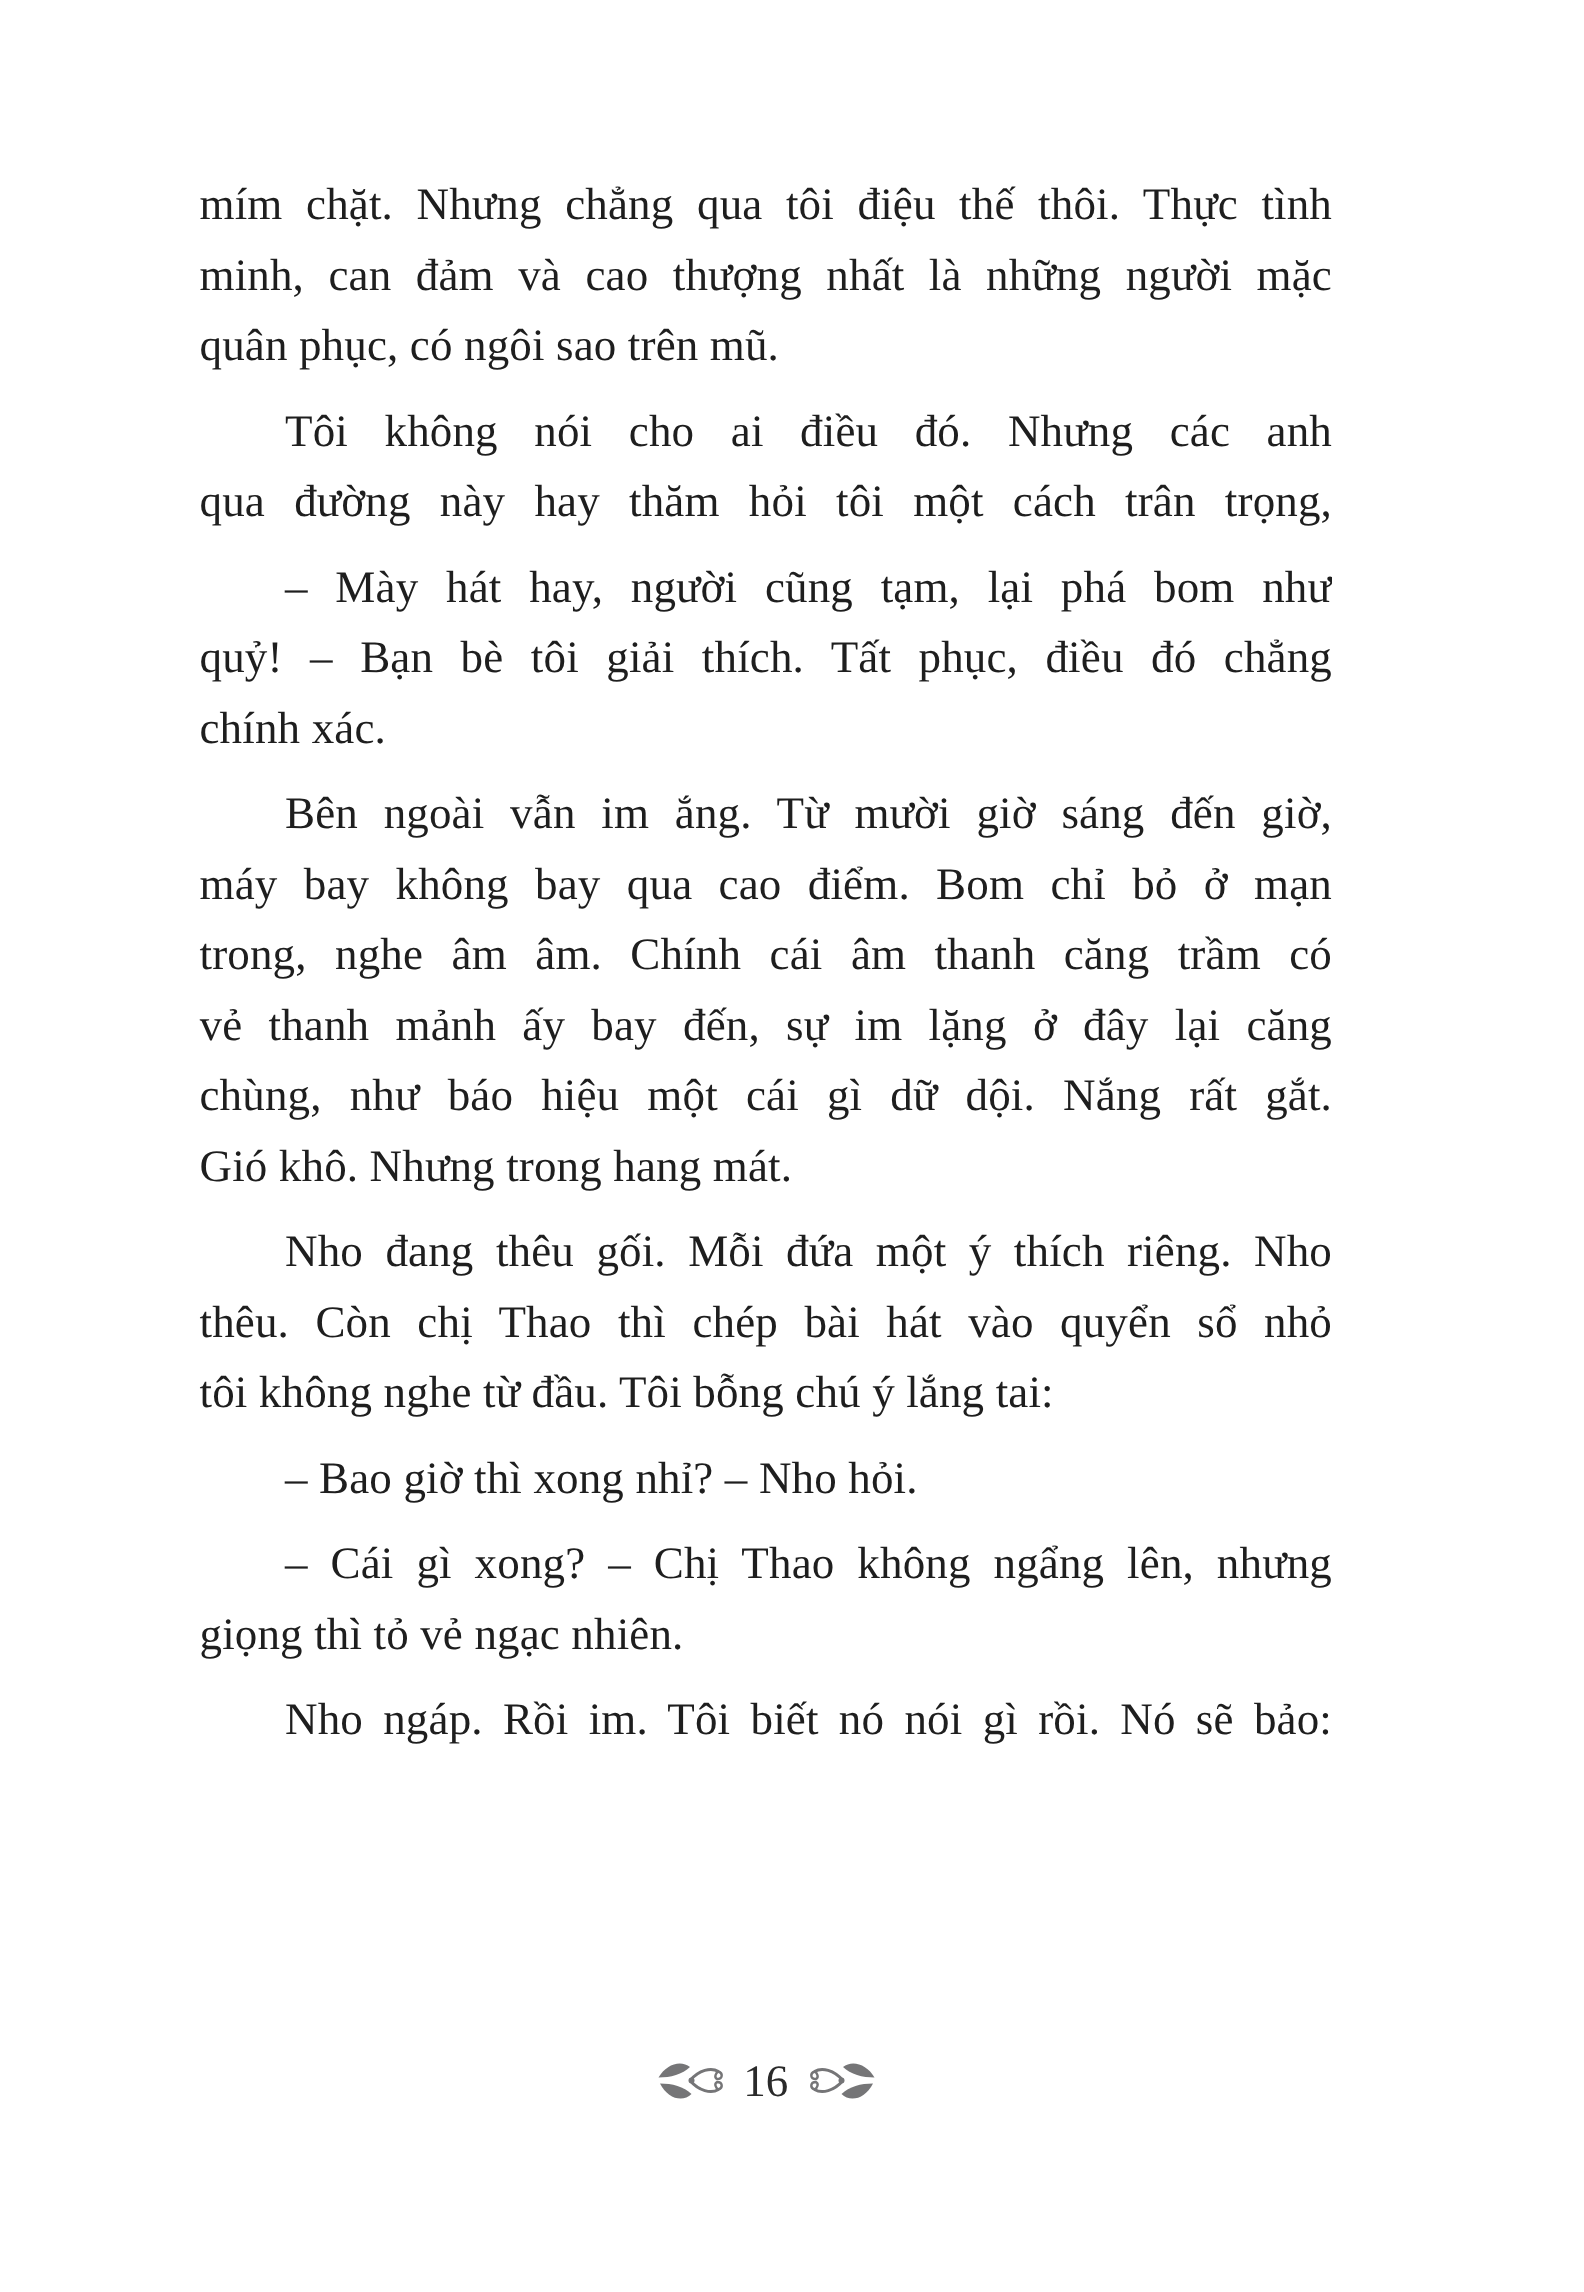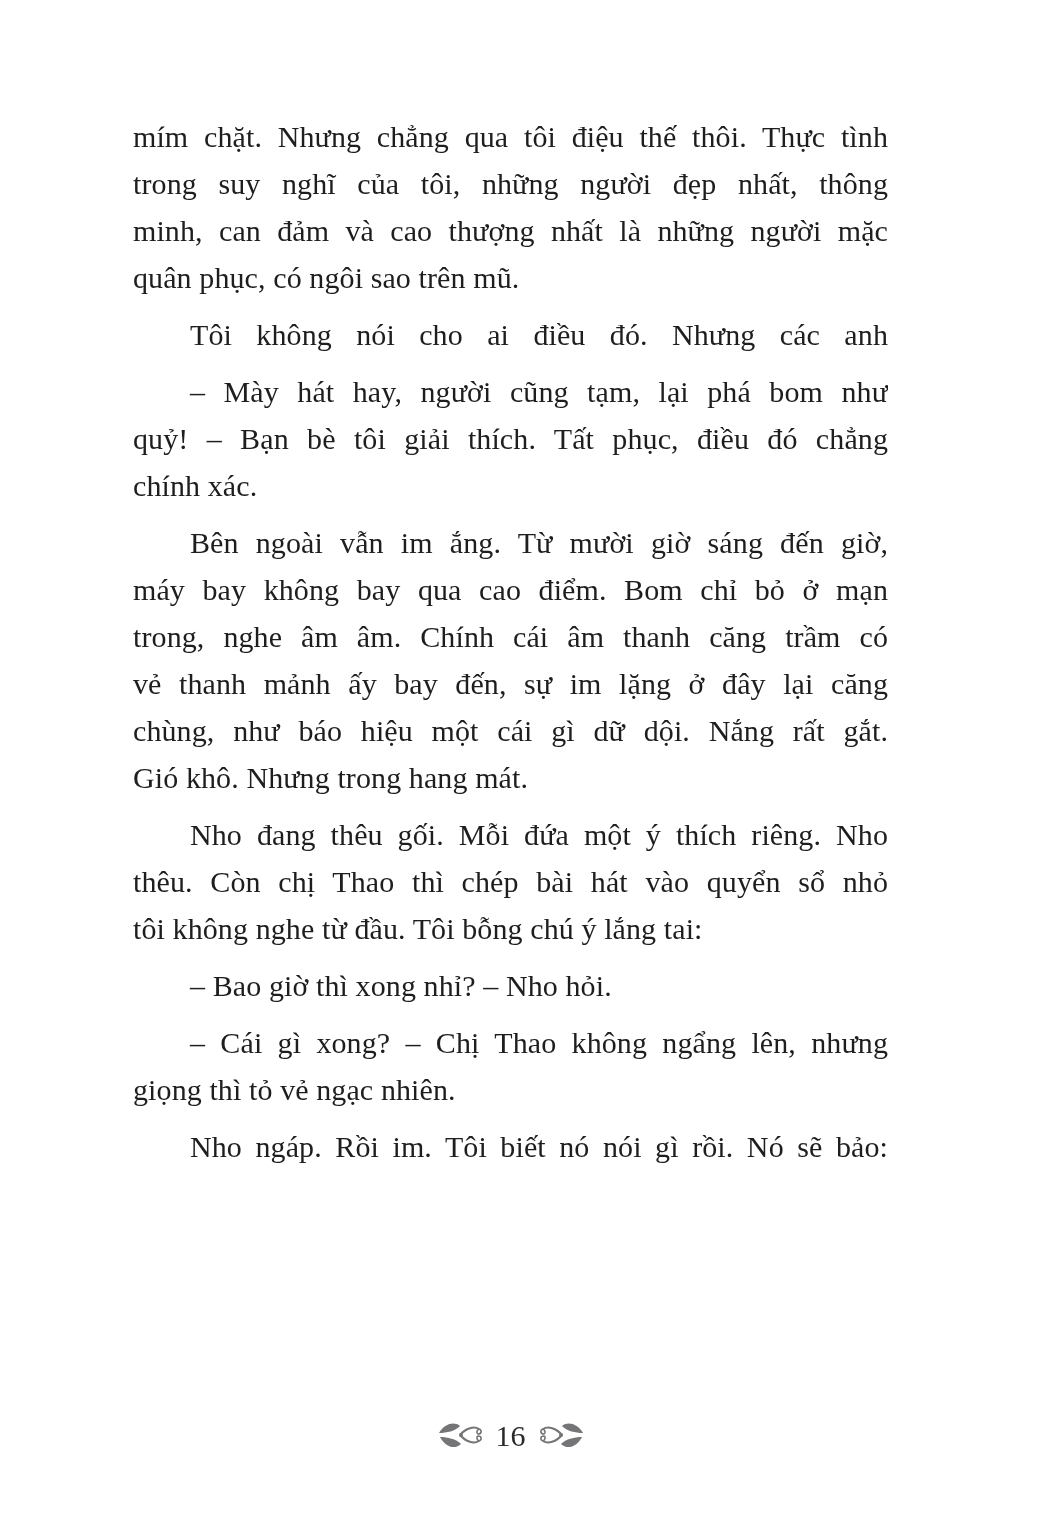--- a/index.html
+++ b/index.html
@@ -32,21 +32,21 @@
     color: #1e1e1e;
     text-align: justify;
     text-align-last: justify;
     letter-spacing: 0.1px;
   }
   .line.last { text-align-last: left; }
   .line.indent { padding-left: 57px; }
   .footer {
     position: absolute;
     left: 133px;
-    top: 1414px;
+    top: 1366px;
     width: 755px;
     display: flex;
     align-items: center;
     justify-content: center;
     gap: 12px;
   }
   .fleuron { display: block; }
   .fleuron.mirror { transform: scaleX(-1); }
   .page-number {
     font-size: 30px;
@@ -55,26 +55,26 @@
   }
 </style>
 </head>
 <body>
 
 <div class="page">
 
   <div class="text-block" id="text-block">
       <div class="para">
         <div class="line">mím chặt. Nhưng chẳng qua tôi điệu thế thôi. Thực tình</div>
-        <div class="line">trong suy nghĩ của tôi, những người đẹp nhất, thông</div>
         <div class="line">minh, can đảm và cao thượng nhất là những người mặc</div>
         <div class="line last">quân phục, có ngôi sao trên mũ.</div>
       </div>
       <div class="para">
         <div class="line indent">Tôi không nói cho ai điều đó. Nhưng các anh</div>
+        <div class="line">qua đường này hay thăm hỏi tôi một cách trân trọng,</div>
       </div>
       <div class="para">
         <div class="line indent">– Mày hát hay, người cũng tạm, lại phá bom như</div>
         <div class="line">quỷ! – Bạn bè tôi giải thích. Tất phục, điều đó chẳng</div>
         <div class="line last">chính xác.</div>
       </div>
       <div class="para">
         <div class="line indent">Bên ngoài vẫn im ắng. Từ mười giờ sáng đến giờ,</div>
         <div class="line">máy bay không bay qua cao điểm. Bom chỉ bỏ ở mạn</div>
         <div class="line">trong, nghe âm âm. Chính cái âm thanh căng trầm có</div>

